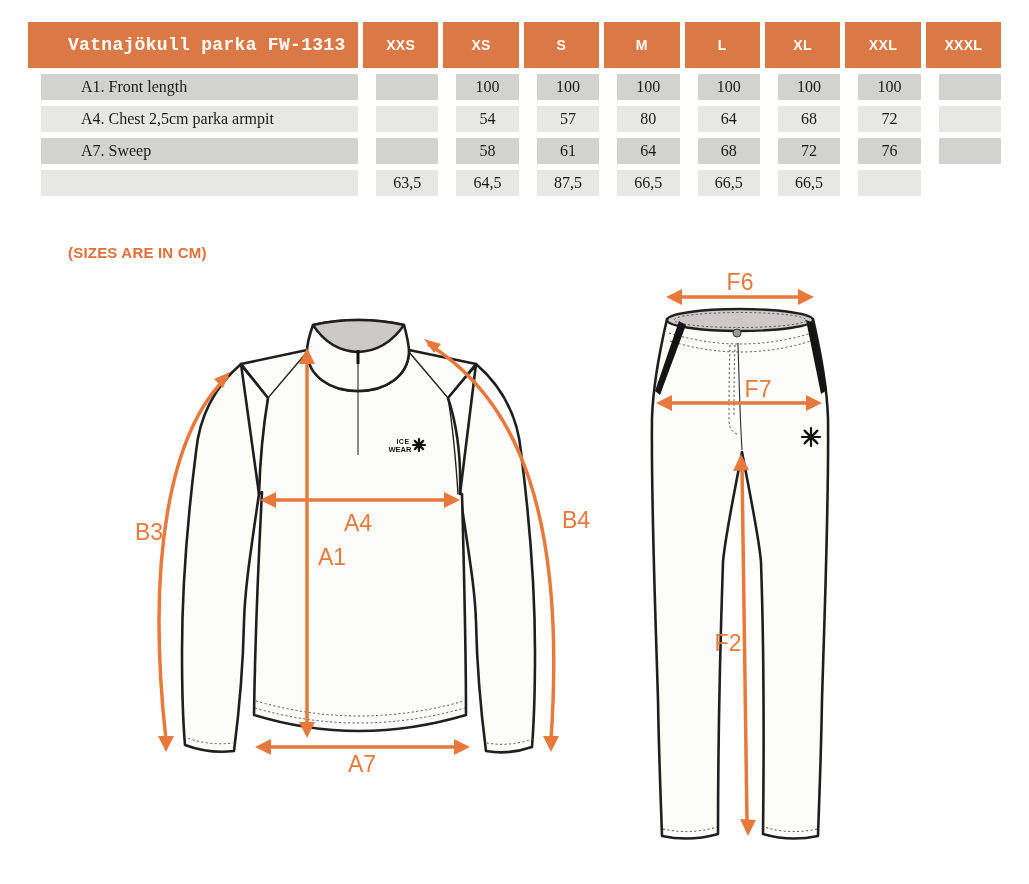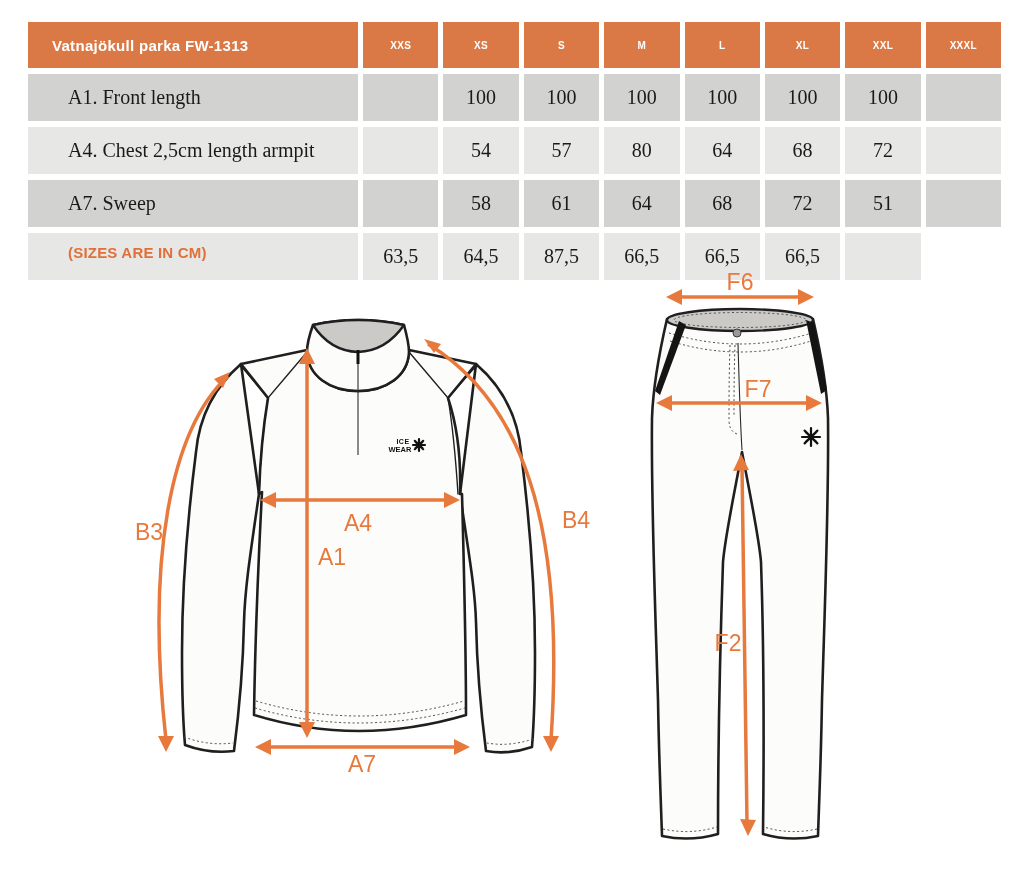--- a/index.html
+++ b/index.html
@@ -9,27 +9,27 @@
   }
   
   .size-table {
     position:absolute; left:28px; top:22px; width:973px;
     display:grid; grid-template-columns:330px repeat(8, 1fr);
     gap:6px 5px;
   }
   .cell { display:flex; align-items:center; justify-content:center; }
   .hd {
     background:var(--header-orange); color:#ffffff; height:46px;
-    font-weight:bold; font-size:10px; letter-spacing:0.3px;
-  }
-  .hd-product { justify-content:flex-start; padding-left:24px; font-size:15px; }
+    font-weight:bold; font-size:14px; letter-spacing:0.3px;
+  }
+  .hd-product { justify-content:flex-start; padding-left:40px; font-size:18px;font-family:Liberation Mono, monospace; }
   .dr { background:var(--row-dark); }
   .lr { background:var(--row-light); }
   .val {
-    height:47px; font-family:"Liberation Serif", serif; font-size:20px; color:#1a1a1a;
+    height:26px; font-family:"Liberation Serif", serif; font-size:16px; color:#1a1a1a;margin-left:13px;
   }
   .lab { justify-content:flex-start; padding-left:40px; }
   
   .note {
     position:absolute; left:68px; top:244px;
     color:var(--note-orange); font-size:15px; font-weight:600; letter-spacing:0.2px;
   }
   
   svg { position:absolute; overflow:visible; }
   .outline { fill:#fcfcfa; stroke:#1f1f1f; stroke-width:2.6; stroke-linejoin:round; stroke-linecap:round; }
@@ -62,38 +62,38 @@
     <div class="cell val dr lab">A1. Front length</div>
     <div class="cell val dr"></div>
     <div class="cell val dr">100</div>
     <div class="cell val dr">100</div>
     <div class="cell val dr">100</div>
     <div class="cell val dr">100</div>
     <div class="cell val dr">100</div>
     <div class="cell val dr">100</div>
     <div class="cell val dr"></div>
 
-    <div class="cell val lr lab">A4. Chest 2,5cm length armpit</div>
+    <div class="cell val lr lab">A4. Chest 2,5cm parka armpit</div>
     <div class="cell val lr"></div>
     <div class="cell val lr">54</div>
     <div class="cell val lr">57</div>
     <div class="cell val lr">80</div>
     <div class="cell val lr">64</div>
     <div class="cell val lr">68</div>
     <div class="cell val lr">72</div>
     <div class="cell val lr"></div>
 
     <div class="cell val dr lab">A7. Sweep</div>
     <div class="cell val dr"></div>
     <div class="cell val dr">58</div>
     <div class="cell val dr">61</div>
     <div class="cell val dr">64</div>
     <div class="cell val dr">68</div>
     <div class="cell val dr">72</div>
-    <div class="cell val dr">51</div>
+    <div class="cell val dr">76</div>
     <div class="cell val dr"></div>
 
     <div class="cell val lr"></div>
     <div class="cell val lr">63,5</div>
     <div class="cell val lr">64,5</div>
     <div class="cell val lr">87,5</div>
     <div class="cell val lr">66,5</div>
     <div class="cell val lr">66,5</div>
     <div class="cell val lr">66,5</div>
     <div class="cell val lr"></div>

